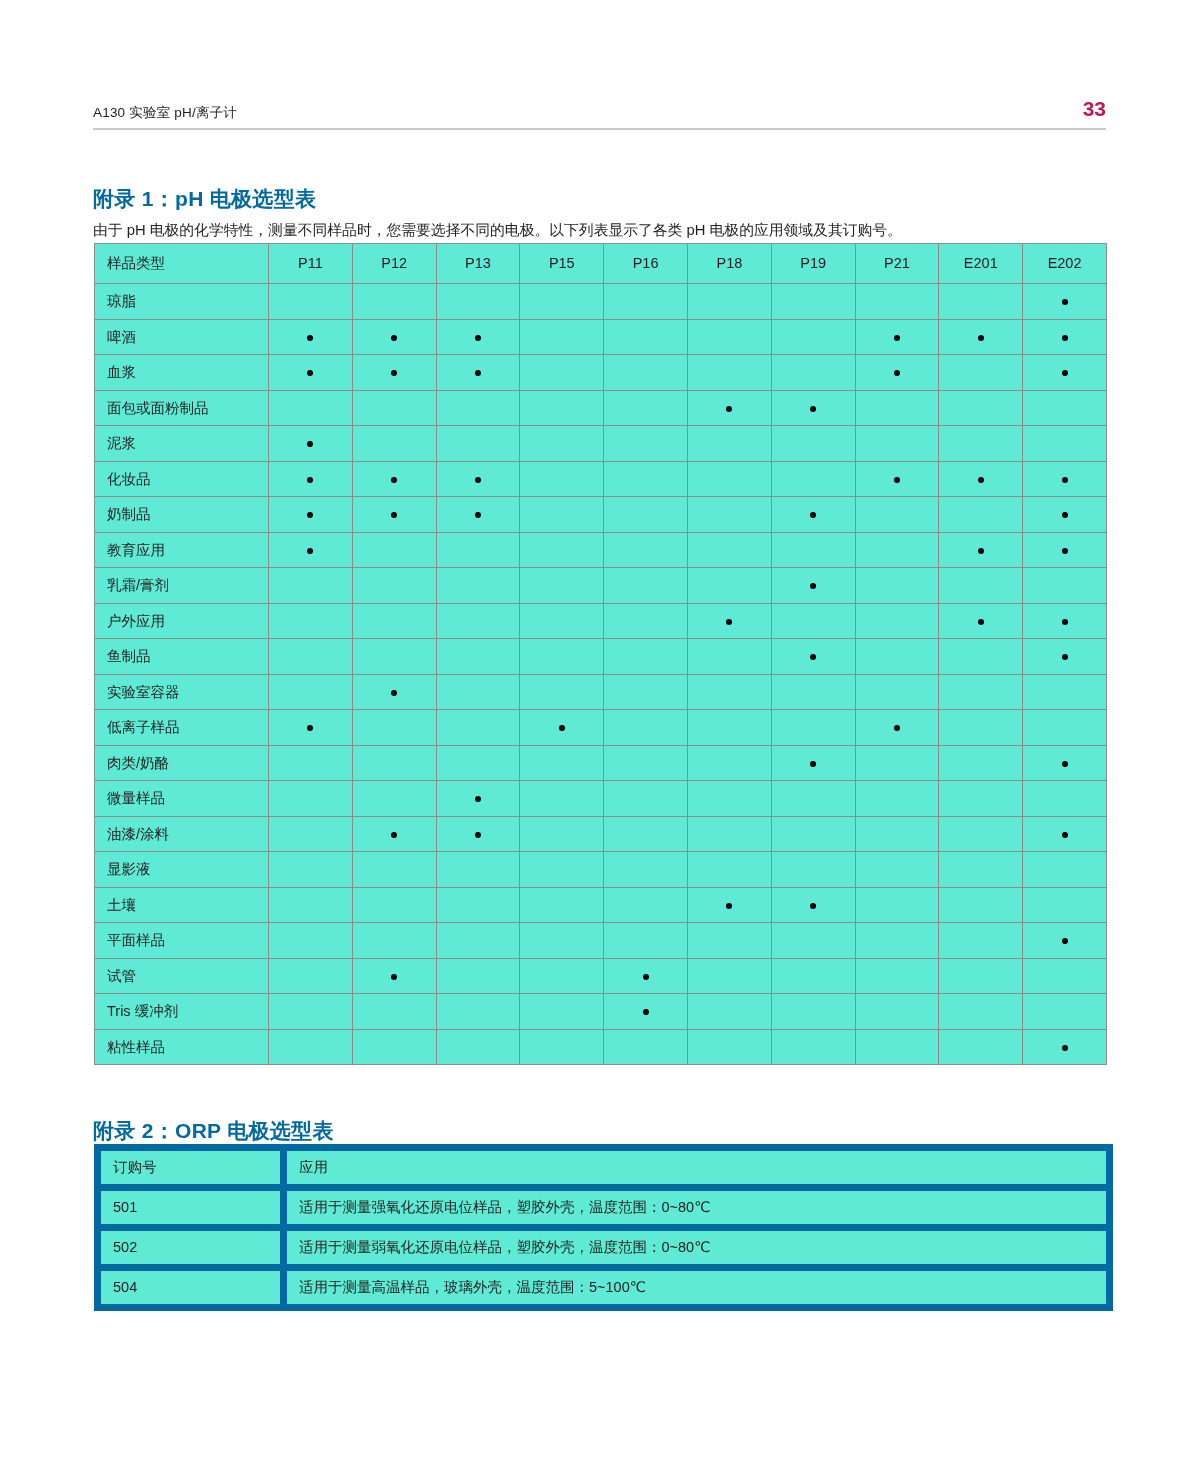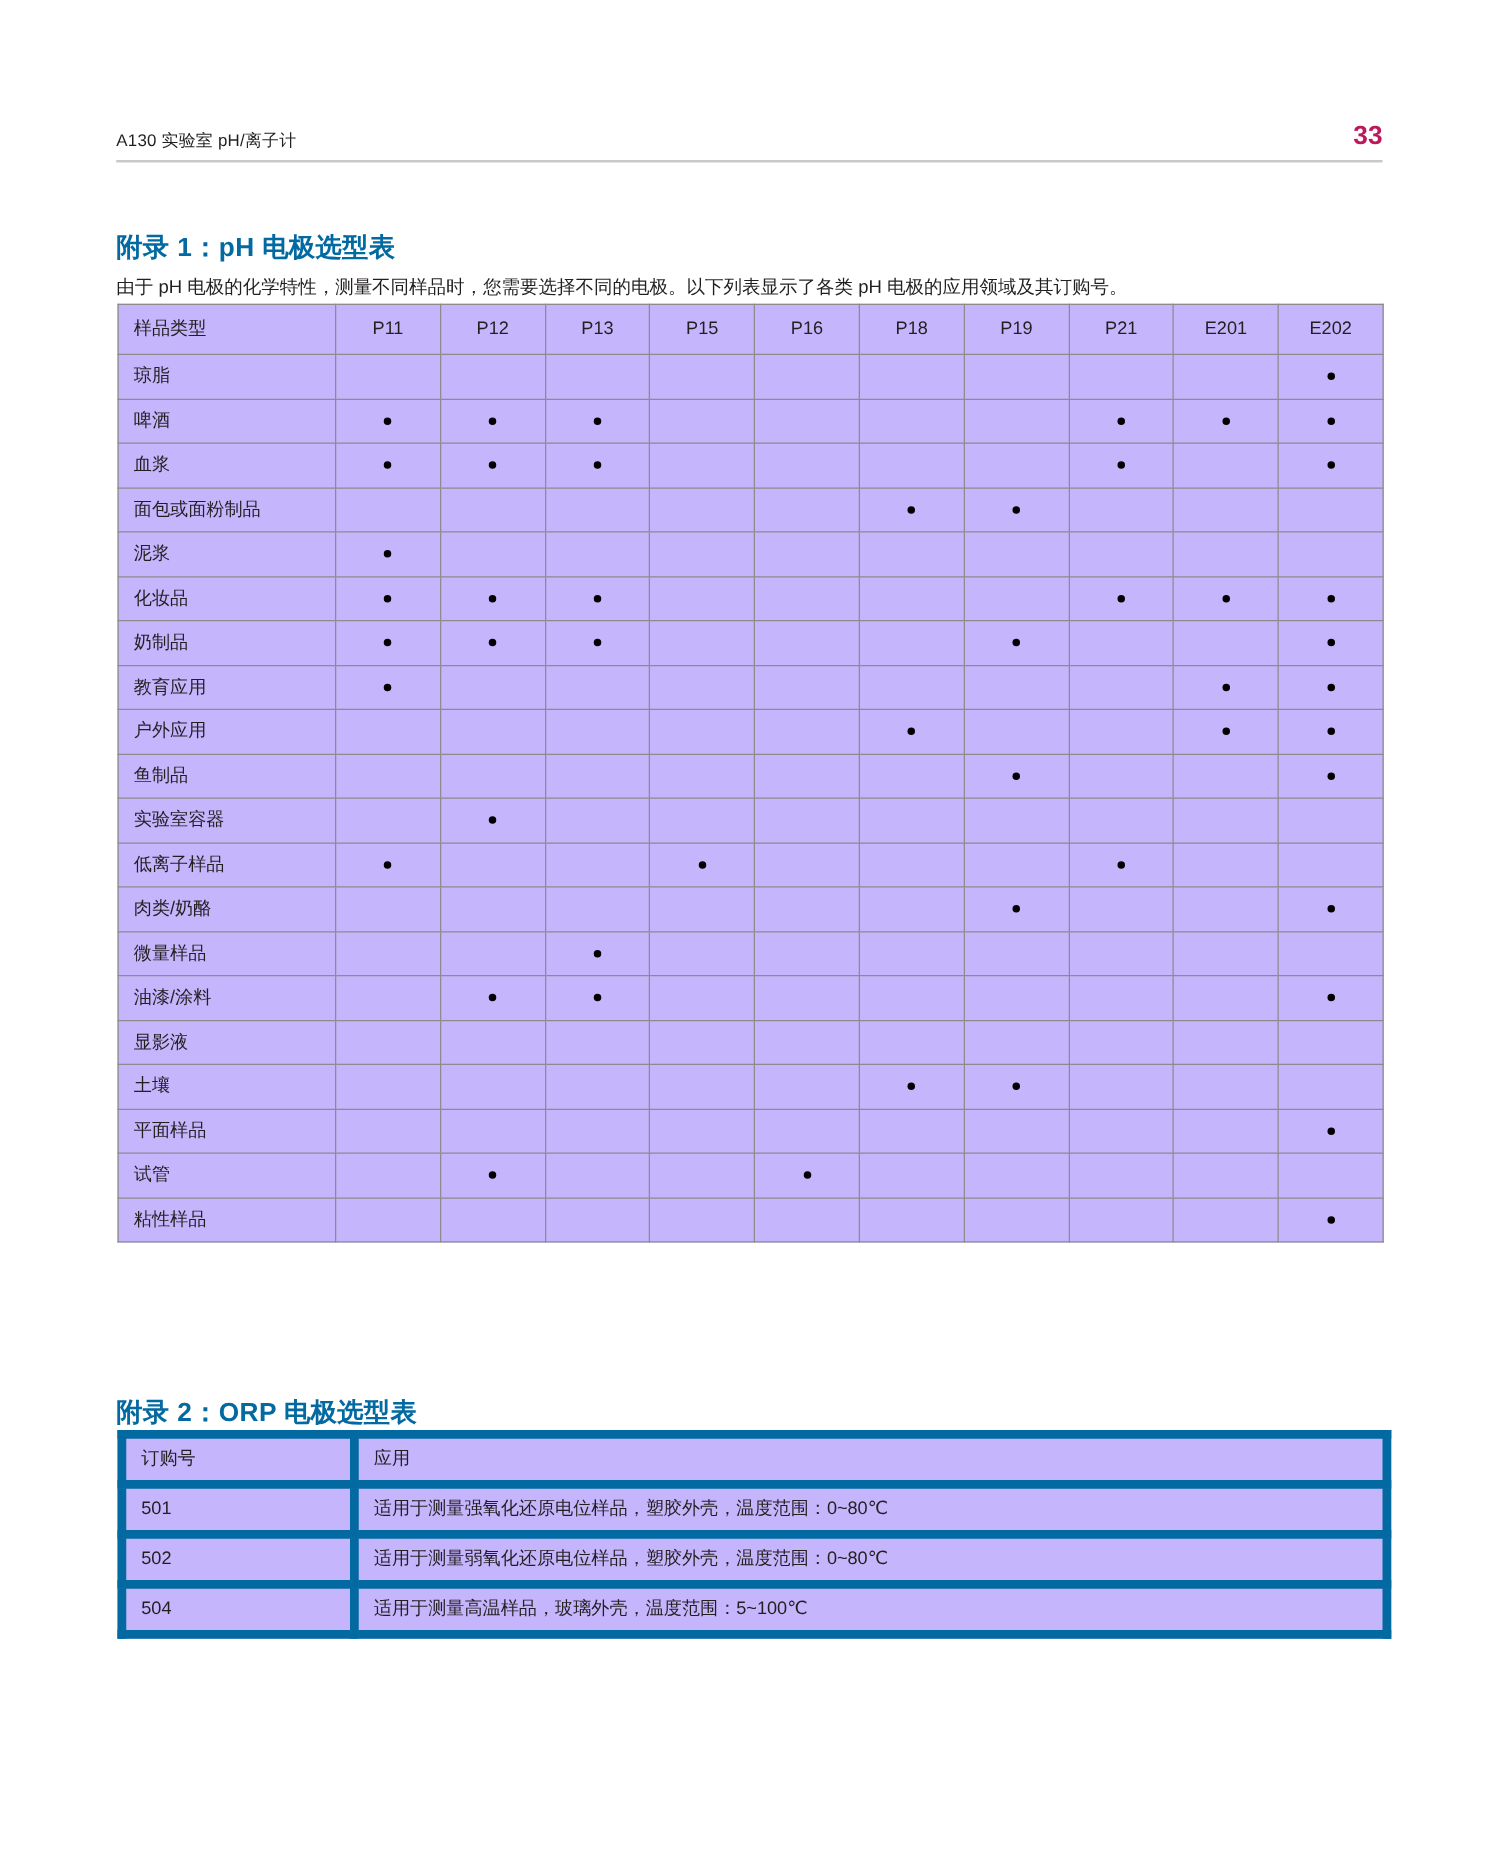--- a/index.html
+++ b/index.html
@@ -79,21 +79,21 @@
     color: #231f20;
     line-height: 1.5;
     white-space: nowrap;
   }
 
   
   .tbl {
     position: absolute;
     border-collapse: collapse;
     table-layout: fixed;
-    background: #c4b5fd;
+    background: #5eead4;
   }
   #ph-table {
     left: 94px;
     top: 243px;
     width: 1012px;
     border: 1.6px solid #231f20;
   }
   #ph-table th, #ph-table td {
     border: 1px solid #8c8c8c;
     height: 35.5px;
@@ -287,20 +287,33 @@
           <td class="mark"></td>
           <td class="mark"></td>
           <td class="mark"></td>
           <td class="mark"></td>
           <td class="mark"></td>
           <td class="mark"></td>
           <td class="mark"><span class="dot"></span></td>
           <td class="mark"><span class="dot"></span></td>
         </tr>
         <tr>
+          <td class="sample-name">乳霜/膏剂</td>
+          <td class="mark"></td>
+          <td class="mark"></td>
+          <td class="mark"></td>
+          <td class="mark"></td>
+          <td class="mark"></td>
+          <td class="mark"></td>
+          <td class="mark"><span class="dot"></span></td>
+          <td class="mark"></td>
+          <td class="mark"></td>
+          <td class="mark"></td>
+        </tr>
+        <tr>
           <td class="sample-name">户外应用</td>
           <td class="mark"></td>
           <td class="mark"></td>
           <td class="mark"></td>
           <td class="mark"></td>
           <td class="mark"></td>
           <td class="mark"><span class="dot"></span></td>
           <td class="mark"></td>
           <td class="mark"></td>
           <td class="mark"><span class="dot"></span></td>
@@ -420,20 +433,33 @@
           <td class="mark"></td>
           <td class="mark"></td>
           <td class="mark"></td>
           <td class="mark"></td>
           <td class="mark"><span class="dot"></span></td>
         </tr>
         <tr>
           <td class="sample-name">试管</td>
           <td class="mark"></td>
           <td class="mark"><span class="dot"></span></td>
+          <td class="mark"></td>
+          <td class="mark"></td>
+          <td class="mark"><span class="dot"></span></td>
+          <td class="mark"></td>
+          <td class="mark"></td>
+          <td class="mark"></td>
+          <td class="mark"></td>
+          <td class="mark"></td>
+        </tr>
+        <tr>
+          <td class="sample-name">Tris 缓冲剂</td>
+          <td class="mark"></td>
+          <td class="mark"></td>
           <td class="mark"></td>
           <td class="mark"></td>
           <td class="mark"><span class="dot"></span></td>
           <td class="mark"></td>
           <td class="mark"></td>
           <td class="mark"></td>
           <td class="mark"></td>
           <td class="mark"></td>
         </tr>
         <tr>

